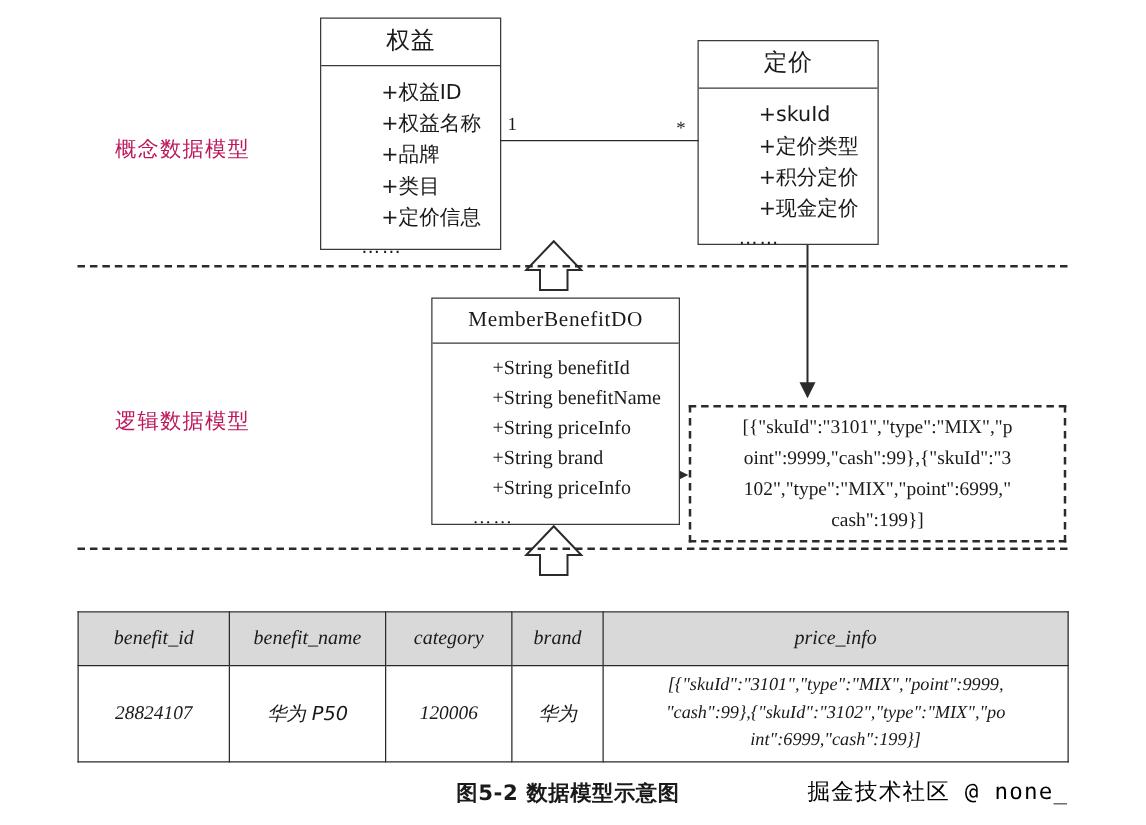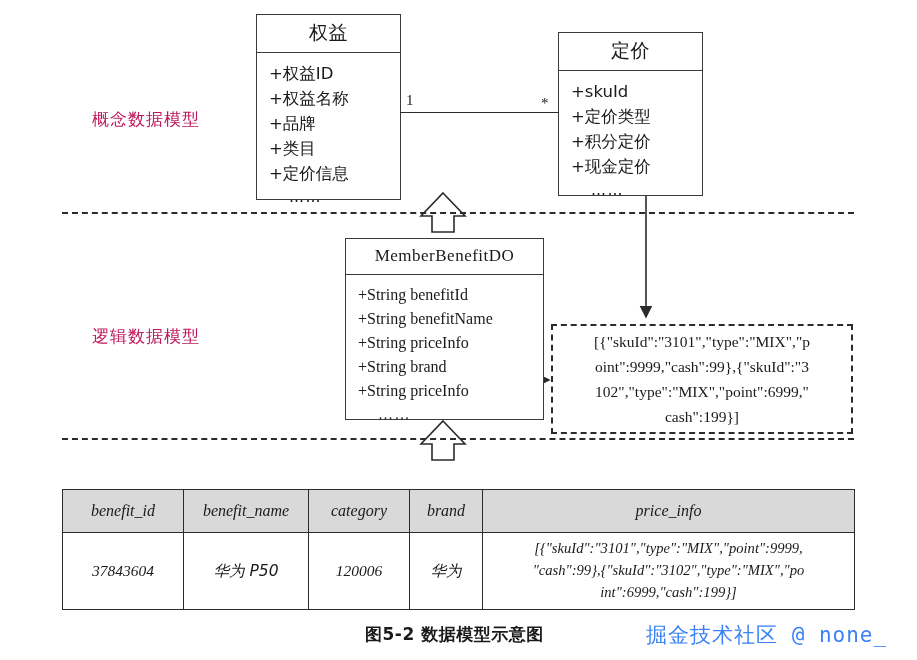--- a/index.html
+++ b/index.html
@@ -37,21 +37,21 @@
     border-bottom: 1.4px solid #3a3a3a;
     letter-spacing: 0.5px;
     white-space: nowrap;
   }
   .uml-attrs {
     flex: 1;
     padding: 8px 0 4px 12px;
     font-size: 16.5px;
     line-height: 1.52;
   }
-  .uml-attrs .attr { white-space: nowrap; }
+  .uml-attrs .attr { white-space: nowrap; margin-left: 36px; }
   .uml-attrs .ellipsis {
     padding-left: 20px;
     letter-spacing: 1.5px;
     font-size: 15px;
   }
   .cjk { font-family: "DejaVu Sans", "Liberation Sans", sans-serif; }
 
   
   .layer-divider {
     position: absolute;
@@ -138,23 +138,23 @@
     position: absolute;
     font-size: 17px;
     font-family: "DejaVu Sans", "Liberation Sans", sans-serif;
     font-weight: bold;
     color: #1a1a1a;
     letter-spacing: 0.5px;
     white-space: nowrap;
   }
   .watermark {
     position: absolute;
-    font-size: 21px;
+    font-size: 18px;
     font-family: "DejaVu Sans Mono", monospace;
-    color: #3b82f6;
+    color: #000000;
     letter-spacing: 1px;
     white-space: nowrap;
   }
 
   svg.overlay {
     position: absolute;
     left: 0; top: 0;
     width: 917px;
     height: 660px;
     pointer-events: none;
@@ -255,21 +255,21 @@
       <tr>
         <th>benefit_id</th>
         <th>benefit_name</th>
         <th>category</th>
         <th>brand</th>
         <th>price_info</th>
       </tr>
     </thead>
     <tbody>
       <tr>
-        <td>37843604</td>
+        <td>28824107</td>
         <td class="cjk">华为 P50</td>
         <td>120006</td>
         <td class="cjk">华为</td>
         <td class="json-cell">
           <div>[{"skuId":"3101","type":"MIX","point":9999,</div>
           <div>"cash":99},{"skuId":"3102","type":"MIX","po</div>
           <div>int":6999,"cash":199}]</div>
         </td>
       </tr>
     </tbody>

